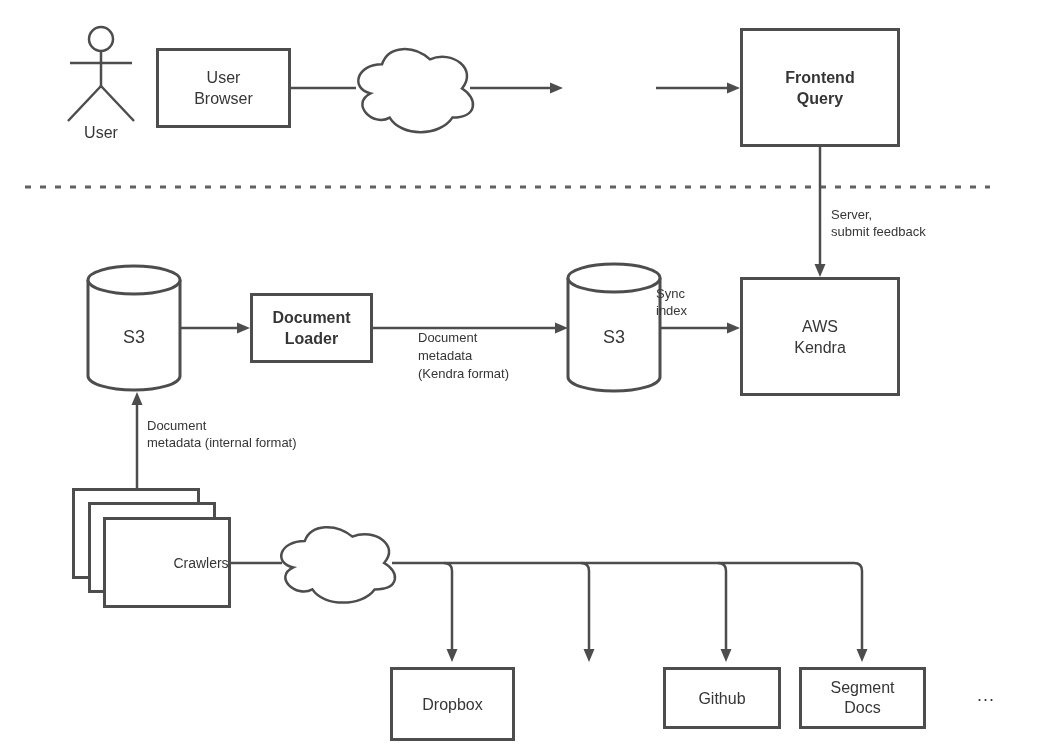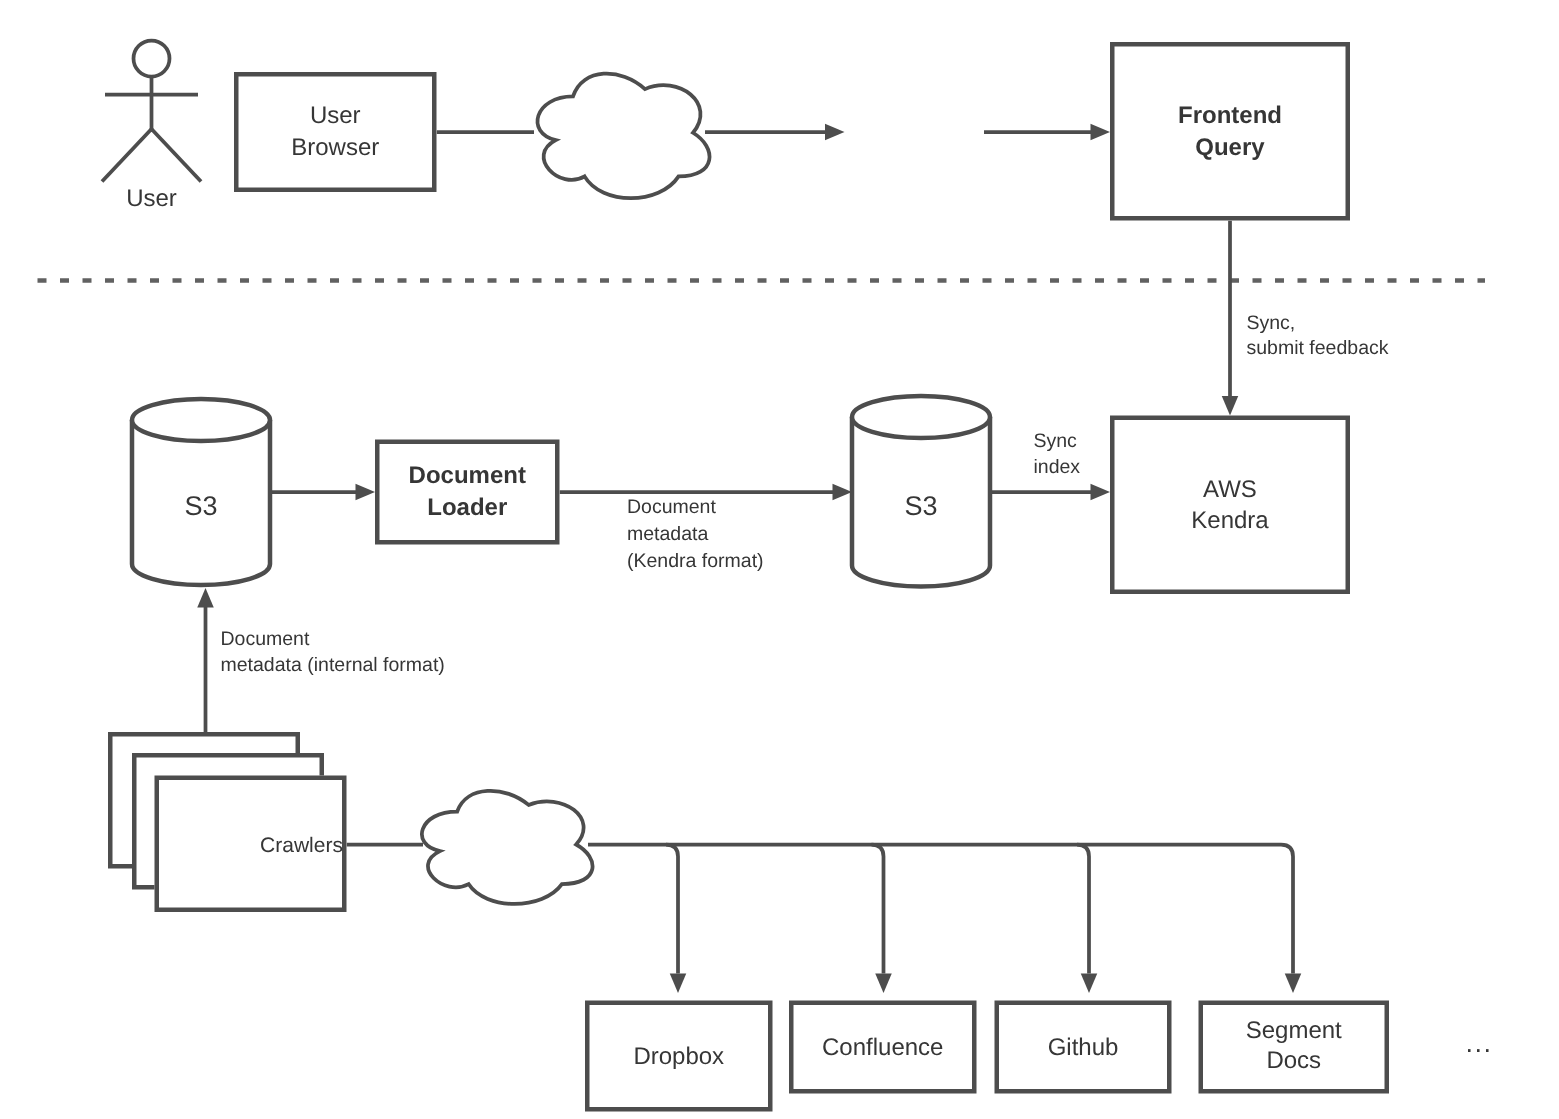--- a/index.html
+++ b/index.html
@@ -182,41 +182,40 @@
   <div class="node" style="left:740px; top:277px; width:160px; height:119px;">AWS
 Kendra</div>
 
   <div class="stackbox" style="left:72px; top:488px;"></div>
   <div class="stackbox" style="left:88px; top:502px;"></div>
   <div class="stackbox" style="left:103px; top:517px;"></div>
   <div class="shape-text crawlers-text" style="left:103px; top:517px; width:128px; height:91px;">Crawlers</div>
 
   <div class="node" style="left:390px; top:667px; width:125px; height:74px;">Dropbox</div>
 
-  <div class="node" style="left:526px; top:667px; width:125px; height:62px;">Confluence</div>
 
   <div class="node" style="left:663px; top:667px; width:118px; height:62px;">Github</div>
 
   <div class="node" style="left:799px; top:667px; width:127px; height:62px; line-height:20px;">Segment
 Docs</div>
 
   <div class="shape-text ellipsis-text" style="left:966px; top:680px; width:40px; height:30px;">...</div>
 
   <div class="shape-text user-text" style="left:69px; top:122px; width:64px; height:22px;">User</div>
 
   <div class="shape-text s3-text" style="left:88px; top:322px; width:92px; height:30px;">S3</div>
 
   <div class="shape-text s3-text" style="left:568px; top:322px; width:92px; height:30px;">S3</div>
 
-  <div class="lbl" style="left:831px; top:206px;">Sync,
+  <div class="lbl" style="left:831px; top:206px;">Server,
 submit feedback</div>
 
   <div class="lbl" style="left:418px; top:329px; line-height:18px;">Document
 metadata
 (Kendra format)</div>
 
-  <div class="lbl" style="left:689px; top:285px;">Sync
+  <div class="lbl" style="left:656px; top:285px;">Sync
 index</div>
 
   <div class="lbl" style="left:147px; top:417px;">Document
 metadata (internal format)</div>
 
 </div>
 
 </body></html>

